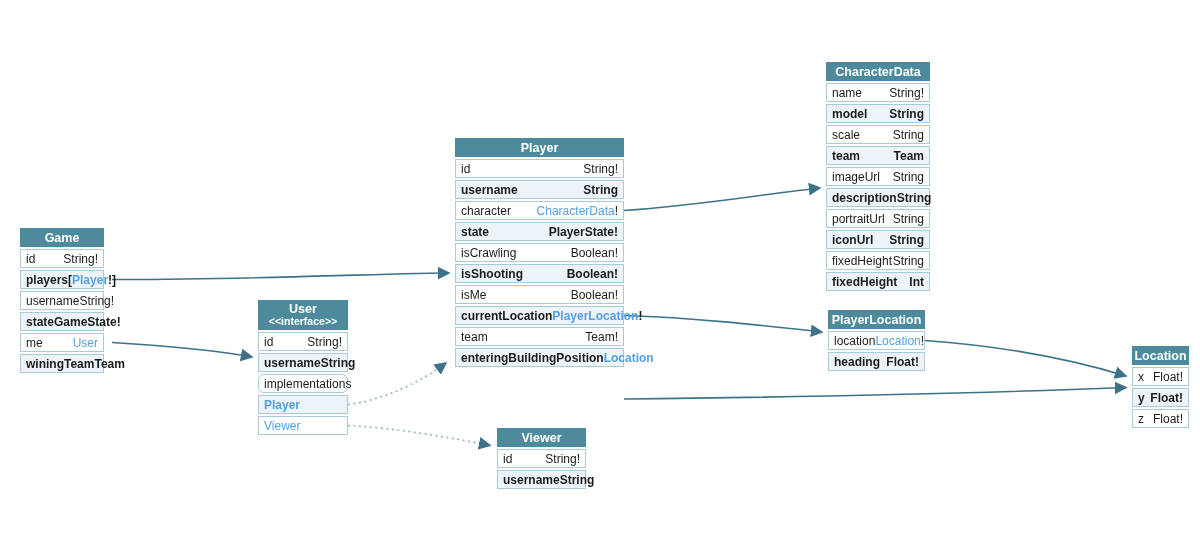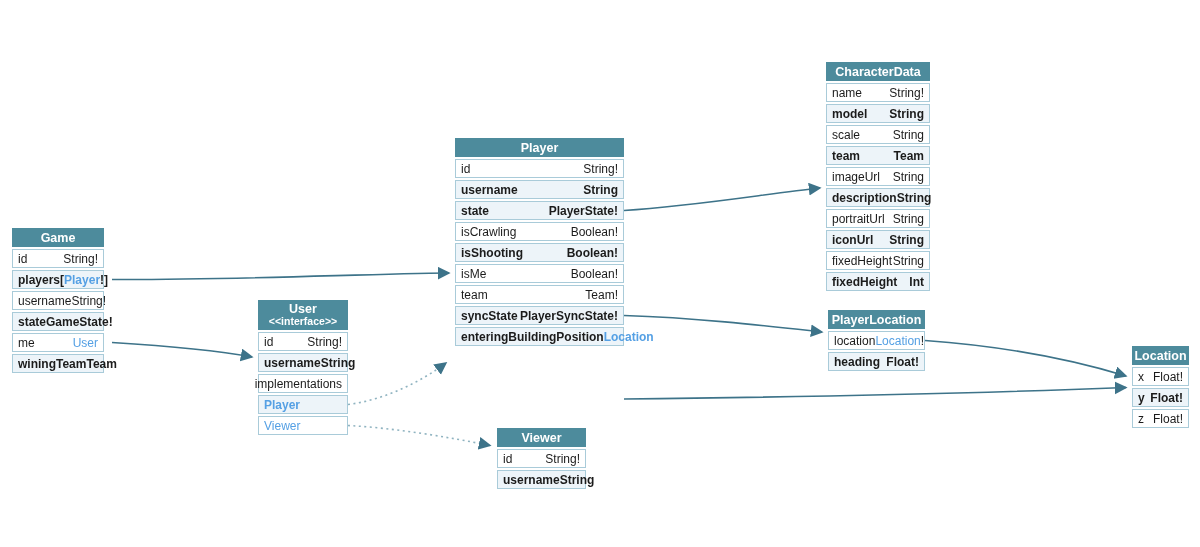--- a/index.html
+++ b/index.html
@@ -19,21 +19,21 @@
   }
   .node-header.two-line{height:30px;line-height:13px;padding-top:2px;}
   .node-header .subtitle{font-size:10.5px;font-weight:bold;display:block;line-height:11px;}
   .field-row{
     display:flex;justify-content:space-between;align-items:center;
     background:var(--row-bg);border:1px solid var(--border);
     height:19px;box-sizing:border-box;padding:0 5px;margin-top:2px;
     font-size:12px;color:#1b1b1b;white-space:nowrap;cursor:pointer;
   }
   .field-row.alt{background:var(--row-alt);font-weight:bold;}
-  .field-row.center-row{justify-content:flex-end;}
+  .field-row.center-row{justify-content:flex-start;border-radius:6px;}
   .fname{white-space:nowrap;}
   .ftype{white-space:nowrap;}
   .link{color:var(--link);}
 </style>
 </head>
 <body>
 
 <div class="canvas" id="canvas">
   <svg class="edge-layer" id="edge-layer">
     <defs>
@@ -43,21 +43,21 @@
     </defs>
   <path d="M112,279.5 C240,280 360,274 449,273" class="edge-solid" marker-end="url(#arrowhead)"></path>
       <path d="M112,342.5 C170,346 220,351 252,357" class="edge-solid" marker-end="url(#arrowhead)"></path>
       <path d="M624,210.5 C695,206 765,194 820,188" class="edge-solid" marker-end="url(#arrowhead)"></path>
       <path d="M624,315.5 C700,318 768,326 822,332" class="edge-solid" marker-end="url(#arrowhead)"></path>
       <path d="M624,399 C810,397 1010,392 1126,387.5" class="edge-solid" marker-end="url(#arrowhead)"></path>
       <path d="M925,340.5 C1015,347 1080,362 1126,376" class="edge-solid" marker-end="url(#arrowhead)"></path>
       <path d="M348,404.5 C385,400 422,381 446,363" class="edge-dotted" marker-end="url(#arrowhead)"></path>
       <path d="M348,425.5 C395,428 448,437 490,445.5" class="edge-dotted" marker-end="url(#arrowhead)"></path>
     </svg>
-<div class="type-node" style="left: 12px; top: 228px; width: 92px;">
+<div class="type-node" style="left: 20px; top: 228px; width: 84px;">
       <div class="node-header"><span>Game</span></div>
       <div class="field-row">
         <span class="fname">id</span>
         <span class="ftype"><span>String!</span></span>
       </div>
       <div class="field-row alt">
         <span class="fname">players</span>
         <span class="ftype"><span>[</span><span class="link">Player</span><span>!]</span></span>
       </div>
       <div class="field-row">
@@ -100,43 +100,47 @@
     <div class="type-node" style="left: 455px; top: 138px; width: 169px;">
       <div class="node-header"><span>Player</span></div>
       <div class="field-row">
         <span class="fname">id</span>
         <span class="ftype"><span>String!</span></span>
       </div>
       <div class="field-row alt">
         <span class="fname">username</span>
         <span class="ftype"><span>String</span></span>
       </div>
+      <div class="field-row">
+        <span class="fname">character</span>
+        <span class="ftype"><span class="link">CharacterData</span><span>!</span></span>
+      </div>
       <div class="field-row alt">
         <span class="fname">state</span>
         <span class="ftype"><span>PlayerState!</span></span>
       </div>
       <div class="field-row">
         <span class="fname">isCrawling</span>
         <span class="ftype"><span>Boolean!</span></span>
       </div>
       <div class="field-row alt">
         <span class="fname">isShooting</span>
         <span class="ftype"><span>Boolean!</span></span>
       </div>
       <div class="field-row">
         <span class="fname">isMe</span>
         <span class="ftype"><span>Boolean!</span></span>
       </div>
+      <div class="field-row alt">
+        <span class="fname">currentLocation</span>
+        <span class="ftype"><span class="link">PlayerLocation</span><span>!</span></span>
+      </div>
       <div class="field-row">
         <span class="fname">team</span>
         <span class="ftype"><span>Team!</span></span>
-      </div>
-      <div class="field-row alt">
-        <span class="fname">syncState</span>
-        <span class="ftype"><span>PlayerSyncState!</span></span>
       </div>
       <div class="field-row alt">
         <span class="fname">enteringBuildingPosition</span>
         <span class="ftype"><span class="link">Location</span></span>
       </div>
     </div>
     <div class="type-node" style="left: 497px; top: 428px; width: 89px;">
       <div class="node-header"><span>Viewer</span></div>
       <div class="field-row">
         <span class="fname">id</span>

